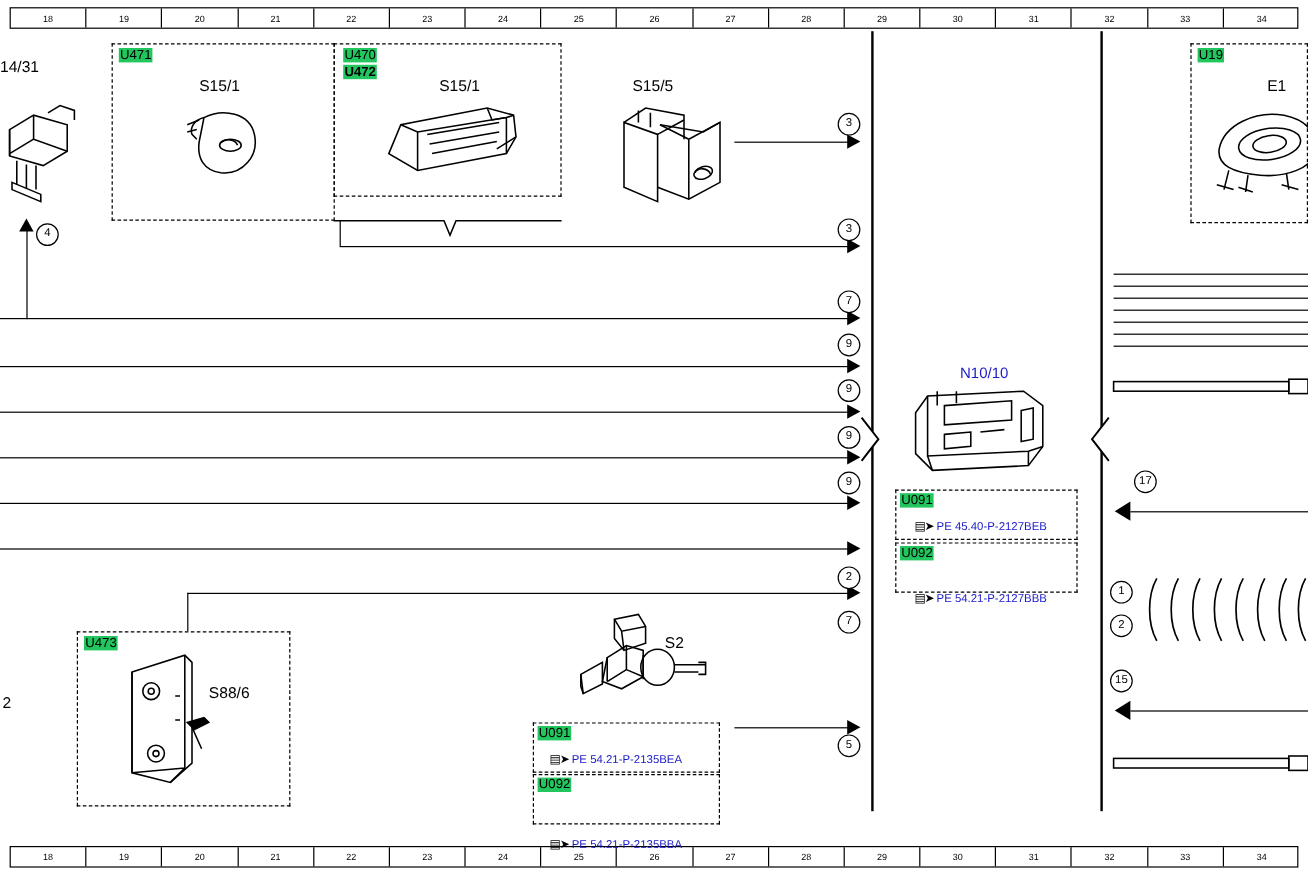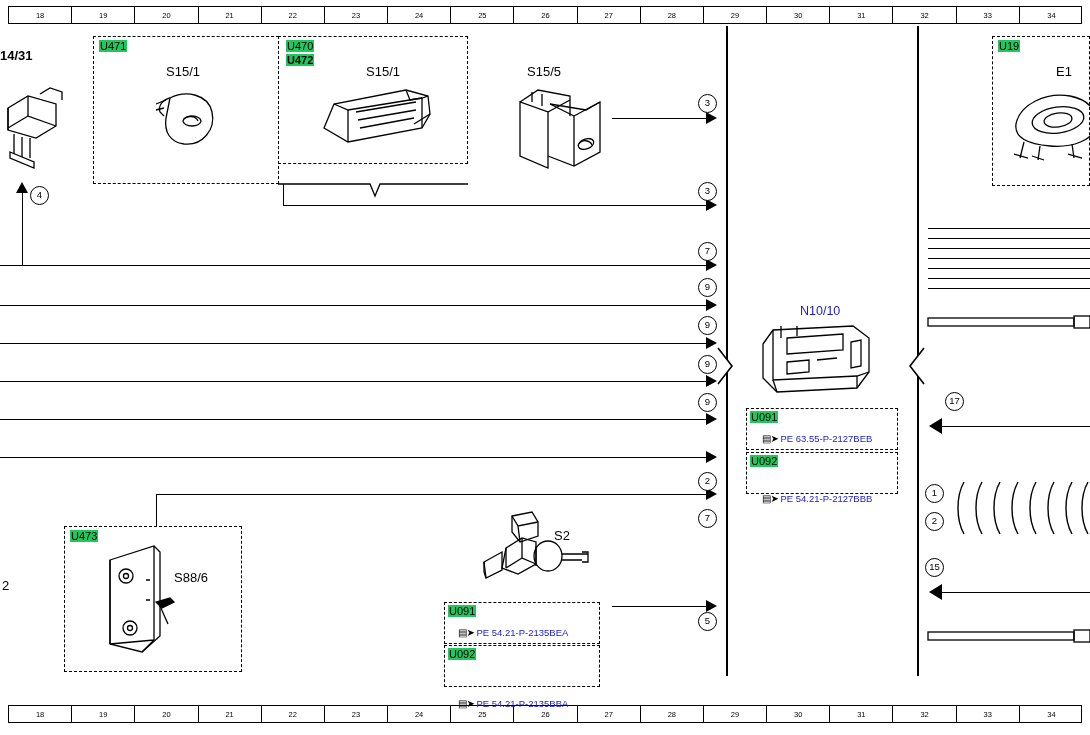--- a/index.html
+++ b/index.html
@@ -78,21 +78,21 @@
       <div class="cell" style="left: 568.588px; width: 63.1765px;">27</div>
       <div class="cell" style="left: 631.765px; width: 63.1765px;">28</div>
       <div class="cell" style="left: 694.941px; width: 63.1765px;">29</div>
       <div class="cell" style="left: 758.118px; width: 63.1765px;">30</div>
       <div class="cell" style="left: 821.294px; width: 63.1765px;">31</div>
       <div class="cell" style="left: 884.471px; width: 63.1765px;">32</div>
       <div class="cell" style="left: 947.647px; width: 63.1765px;">33</div>
       <div class="cell" style="left: 1010.82px; width: 63.1765px;">34</div>
     </div>
 
-  <div class="lbl" style="left:0px;top:48px;font-size:13px;font-weight:bold;">14/31</div>
+  <div class="lbl" style="left:0px;top:48px;font-size:13px;">14/31</div>
   <div class="lbl" style="left:2px;top:578px;font-size:13px;">2</div>
 
   <svg style="left:0px;top:82px;width:64px;height:88px">
     <g fill="none" stroke="#000" stroke-width="1.3">
       <path d="M8,26 L28,14 L56,22 L56,44 L36,56 L8,48 Z"></path>
       <path d="M8,26 L8,48"></path>
       <path d="M28,14 L28,34 L56,44"></path>
       <path d="M28,34 L8,46"></path>
       <path d="M14,52 L14,72 M22,55 L22,75 M30,56 L30,76"></path>
       <path d="M10,70 L34,80 L34,86 L10,76 Z"></path>
@@ -247,21 +247,21 @@
   <div class="circ" style="left:30px;top:186px;">4</div>
 
   <div class="hline" style="left:612px;top:606px;width:100px;"></div>
   <div class="arrowR" style="left:706px;top:600px;"></div>
   <div class="circ" style="left:698px;top:612px;">5</div>
 
   <div class="dash" style="left:746px;top:408px;width:152px;height:42px;"></div>
   <div class="dashlbl" style="left:750px;top:411px;">U091</div>
   <div class="doclink" style="left:762px;top:433px;">
     <span class="bk">▤➤</span>
-    <span>PE 63.55-P-2127BEB</span>
+    <span>PE 45.40-P-2127BEB</span>
   </div>
 
   <div class="dash" style="left:746px;top:452px;width:152px;height:42px;"></div>
   <div class="dashlbl" style="left:750px;top:455px;">U092</div>
   <div class="doclink" style="left:762px;top:477px;margin-top:16px;">
     <span class="bk">▤➤</span>
     <span>PE 54.21-P-2127BBB</span>
   </div>
 
   <div class="dash" style="left:444px;top:602px;width:156px;height:42px;"></div>

